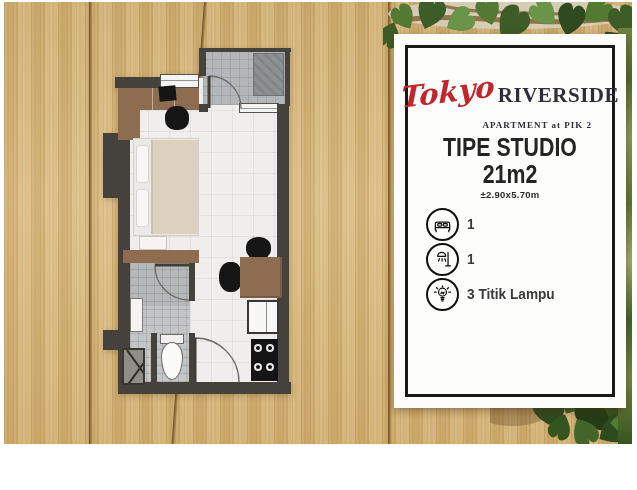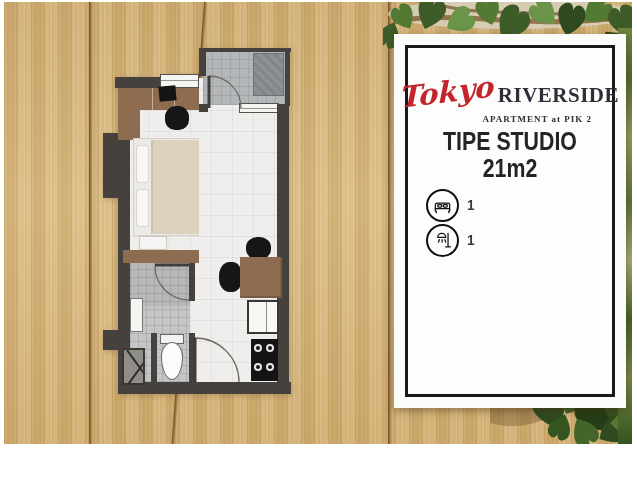--- a/index.html
+++ b/index.html
@@ -60,21 +60,21 @@
   
   .card{position:absolute;left:390px;top:32px;width:232px;height:374px;background:#fcfcfa;
         box-shadow:0 3px 8px rgba(70,45,15,.45);}
   .frame{position:absolute;inset:11px;border:3px solid #191919;background:#fdfdfc;}
   .logo-row{margin-top:30px;display:flex;justify-content:center;align-items:baseline;white-space:nowrap;}
   .brand-script{display:inline-block;font-family:"DejaVu Serif",serif;font-style:italic;font-weight:bold;
         font-size:29px;color:#c4252d;transform:rotate(-7deg) skewX(-8deg);margin-right:3px;line-height:1;}
   .brand-name{font-family:"Liberation Serif",serif;font-weight:bold;font-size:21px;color:#2e2e38;
         letter-spacing:.5px;line-height:1;}
   .brand-sub{font-family:"Liberation Serif",serif;font-weight:bold;font-size:9px;color:#2e2e38;
-        letter-spacing:1px;text-align:right;padding-right:20px;margin-top:7px;}
+        letter-spacing:1px;text-align:right;padding-right:20px;margin-top:13px;}
   .tipe{margin-top:4px;text-align:center;font-weight:800;font-size:26px;line-height:1.02;color:#242424;
         transform:scaleX(.82);letter-spacing:0;}
   .dims{text-align:center;font-weight:bold;font-size:9.5px;color:#2c2c2c;letter-spacing:.3px;margin-top:2px;}
   .specs{margin-top:9px;padding-left:18px;}
   .spec-row{display:flex;align-items:center;height:30px;margin-bottom:5px;}
   .spec-icon{flex:0 0 auto;width:29px;height:29px;border:2.5px solid #101010;border-radius:50%;
         display:flex;align-items:center;justify-content:center;background:#fdfdfc;}
   .spec-icon svg{width:19px;height:19px;stroke:#101010;fill:none;stroke-width:1.6;
         stroke-linecap:round;stroke-linejoin:round;}
   .spec-label{margin-left:8px;font-weight:bold;font-size:15.5px;color:#3a3a3a;
@@ -194,20 +194,21 @@
 
     <div class="card">
       <div class="frame">
         <div class="logo-row">
           <span class="brand-script">Tokyo</span>
           <span class="brand-name">RIVERSIDE</span>
         </div>
         <div class="brand-sub">APARTMENT at PIK 2</div>
         <div class="tipe">TIPE STUDIO</div>
         <div class="tipe" style="margin-top:0;">21m2</div>
+        <div class="dims">±2.90x5.70m</div>
 
         <div class="specs">
           <div class="spec-row">
             <span class="spec-icon">
               <svg viewBox="0 0 24 24">
                   <path d="M3,19 v-8 a2,2 0 0 1 2,-2 h14 a2,2 0 0 1 2,2 v8"></path>
                   <path d="M3,16 h18"></path>
                   <rect x="6" y="11" width="5" height="3" rx="1"></rect>
                   <rect x="13" y="11" width="5" height="3" rx="1"></rect>
                   <path d="M4,19 v2 M20,19 v2"></path>
@@ -218,17 +219,28 @@
           <div class="spec-row">
             <span class="spec-icon">
               <svg viewBox="0 0 24 24">
                   <path d="M6,8 a5,5 0 0 1 10,0 z"></path>
                   <path d="M8,11 l-1,3 M11.5,11 v3 M15,11 l1,3"></path>
                   <path d="M19,3 v17 M16,20 h6"></path>
                 </svg>
             </span>
             <span class="spec-label">1</span>
           </div>
+          <div class="spec-row">
+            <span class="spec-icon">
+              <svg viewBox="0 0 24 24">
+                  <circle cx="12" cy="9" r="5"></circle>
+                  <path d="M12,1 v1.5 M4.5,3.5 l1.3,1.3 M19.5,3.5 l-1.3,1.3 M2,9 h2 M20,9 h2"></path>
+                  <path d="M10,16 h4 M10.5,18 h3 M11,20 h2"></path>
+                  <path d="M10,11 l1,-2 2,2 1,-2"></path>
+                </svg>
+            </span>
+            <span class="spec-label">3 Titik Lampu</span>
+          </div>
         </div>
       </div>
     </div>
   </div>
 </div>
 
 </body></html>

